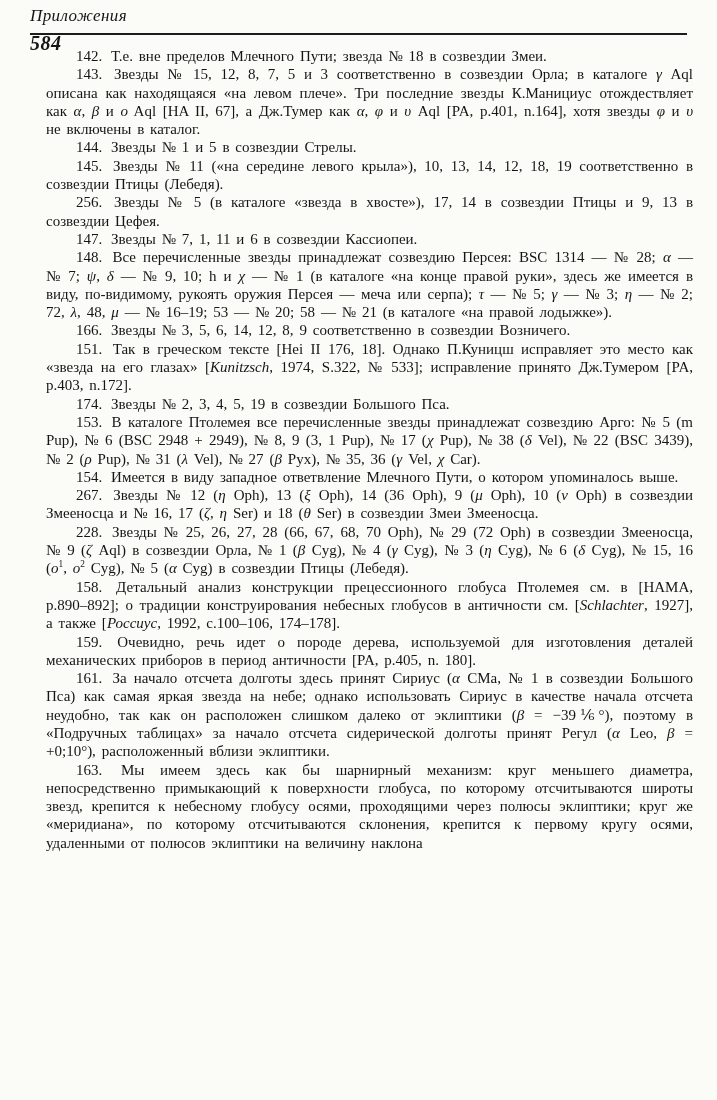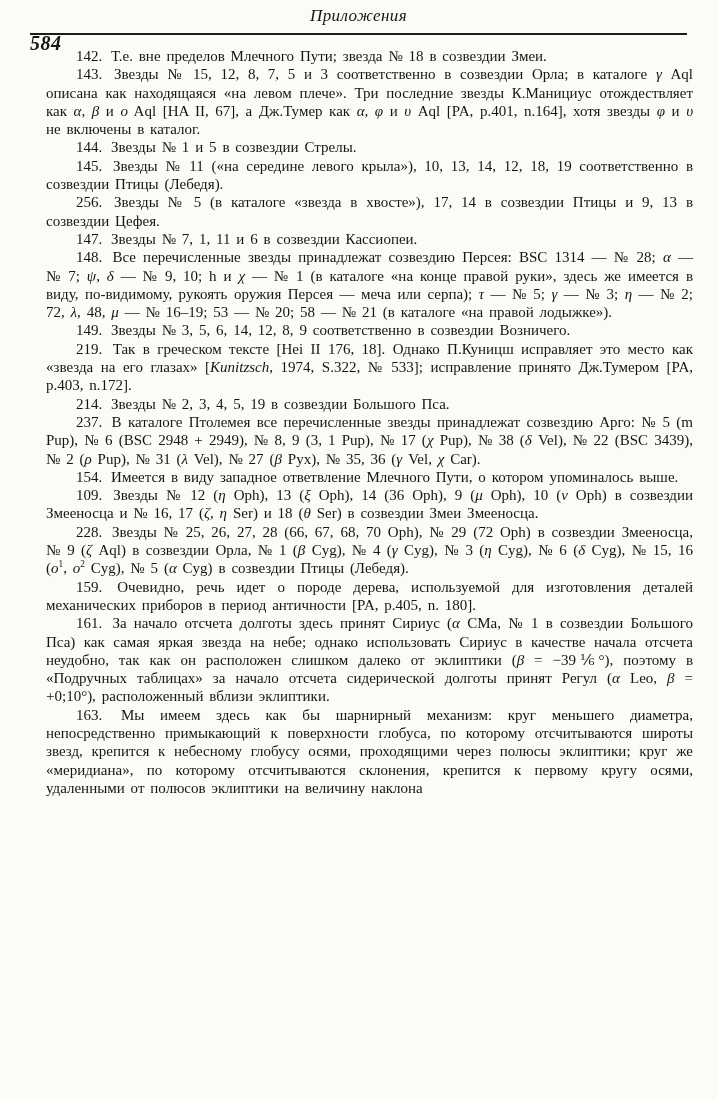--- a/index.html
+++ b/index.html
@@ -29,21 +29,21 @@
     position: absolute;
     left: 0;
     top: 2px;
     font-style: italic;
     font-weight: bold;
     font-size: 20px;
     letter-spacing: 0.5px;
     margin-top: 24px;
   }
   .running-title {
-    text-align: center;
+    text-align: left;
     font-style: italic;
     font-size: 17px;
     letter-spacing: 0.4px;
   }
   .header-rule {
     position: absolute;
     top: 33px;
     left: 30px;
     right: 30px;
     height: 0;
@@ -87,24 +87,25 @@
   </div>
   <div class="header-rule"></div>
   <div class="content">
       <p class="note"><span class="note-num">142.</span> Т.е. вне пределов Млечного Пути; звезда № 18 в созвездии Змеи.</p>
       <p class="note"><span class="note-num">143.</span> Звезды № 15, 12, 8, 7, 5 и 3 соответственно в созвездии Орла; в каталоге <i>γ</i> Aql описана как находящаяся «на левом плече». Три последние звезды К.Манициус отождествляет как <i>α</i>, <i>β</i> и <i>o</i> Aql [HA II, 67], а Дж.Тумер как <i>α</i>, <i>φ</i> и <i>υ</i> Aql [PA, p.401, n.164], хотя звезды <i>φ</i> и <i>υ</i> не включены в каталог.</p>
       <p class="note"><span class="note-num">144.</span> Звезды № 1 и 5 в созвездии Стрелы.</p>
       <p class="note"><span class="note-num">145.</span> Звезды № 11 («на середине левого крыла»), 10, 13, 14, 12, 18, 19 соответственно в созвездии Птицы (Лебедя).</p>
       <p class="note"><span class="note-num">256.</span> Звезды № 5 (в каталоге «звезда в хвосте»), 17, 14 в созвездии Птицы и 9, 13 в созвездии Цефея.</p>
       <p class="note"><span class="note-num">147.</span> Звезды № 7, 1, 11 и 6 в созвездии Кассиопеи.</p>
       <p class="note"><span class="note-num">148.</span> Все перечисленные звезды принадлежат созвездию Персея: BSC 1314 — № 28; <i>α</i> — № 7; <i>ψ</i>, <i>δ</i> — № 9, 10; h и <i>χ</i> — № 1 (в каталоге «на конце правой руки», здесь же имеется в виду, по-видимому, рукоять оружия Персея — меча или серпа); <i>τ</i> — № 5; <i>γ</i> — № 3; <i>η</i> — № 2; 72, <i>λ</i>, 48, <i>μ</i> — № 16–19; 53 — № 20; 58 — № 21 (в каталоге «на правой лодыжке»).</p>
-      <p class="note"><span class="note-num">149.</span> Звезды № 3, 5, 6, 14, 12, 8, 9 соответственно в созвездии Возничего.</p>
-      <p class="note"><span class="note-num">219.</span> Так в греческом тексте [Hei II 176, 18]. Однако П.Куницш исправляет это место как «звезда на его глазах» [<i>Kunitzsch</i>, 1974, S.322, № 533]; исправление принято Дж.Тумером [PA, p.403, n.172].</p>
-      <p class="note"><span class="note-num">214.</span> Звезды № 2, 3, 4, 5, 19 в созвездии Большого Пса.</p>
-      <p class="note"><span class="note-num">237.</span> В каталоге Птолемея все перечисленные звезды принадлежат созвездию Арго: № 5 (m Pup), № 6 (BSC 2948 + 2949), № 8, 9 (3, 1 Pup), № 17 (<i>χ</i> Pup), № 38 (<i>δ</i> Vel), № 22 (BSC 3439), № 2 (<i>ρ</i> Pup), № 31 (<i>λ</i> Vel), № 27 (<i>β</i> Pyx), № 35, 36 (<i>γ</i> Vel, <i>χ</i> Car).</p>
+      <p class="note"><span class="note-num">166.</span> Звезды № 3, 5, 6, 14, 12, 8, 9 соответственно в созвездии Возничего.</p>
+      <p class="note"><span class="note-num">151.</span> Так в греческом тексте [Hei II 176, 18]. Однако П.Куницш исправляет это место как «звезда на его глазах» [<i>Kunitzsch</i>, 1974, S.322, № 533]; исправление принято Дж.Тумером [PA, p.403, n.172].</p>
+      <p class="note"><span class="note-num">174.</span> Звезды № 2, 3, 4, 5, 19 в созвездии Большого Пса.</p>
+      <p class="note"><span class="note-num">153.</span> В каталоге Птолемея все перечисленные звезды принадлежат созвездию Арго: № 5 (m Pup), № 6 (BSC 2948 + 2949), № 8, 9 (3, 1 Pup), № 17 (<i>χ</i> Pup), № 38 (<i>δ</i> Vel), № 22 (BSC 3439), № 2 (<i>ρ</i> Pup), № 31 (<i>λ</i> Vel), № 27 (<i>β</i> Pyx), № 35, 36 (<i>γ</i> Vel, <i>χ</i> Car).</p>
       <p class="note"><span class="note-num">154.</span> Имеется в виду западное ответвление Млечного Пути, о котором упоминалось выше.</p>
-      <p class="note"><span class="note-num">109.</span> Звезды № 12 (<i>η</i> Oph), 13 (<i>ξ</i> Oph), 14 (36 Oph), 9 (<i>μ</i> Oph), 10 (<i>ν</i> Oph) в созвездии Змееносца и № 16, 17 (<i>ζ</i>, <i>η</i> Ser) и 18 (<i>θ</i> Ser) в созвездии Змеи Змееносца.</p>
+      <p class="note"><span class="note-num">267.</span> Звезды № 12 (<i>η</i> Oph), 13 (<i>ξ</i> Oph), 14 (36 Oph), 9 (<i>μ</i> Oph), 10 (<i>ν</i> Oph) в созвездии Змееносца и № 16, 17 (<i>ζ</i>, <i>η</i> Ser) и 18 (<i>θ</i> Ser) в созвездии Змеи Змееносца.</p>
       <p class="note"><span class="note-num">228.</span> Звезды № 25, 26, 27, 28 (66, 67, 68, 70 Oph), № 29 (72 Oph) в созвездии Змееносца, № 9 (<i>ζ</i> Aql) в созвездии Орла, № 1 (<i>β</i> Cyg), № 4 (<i>γ</i> Cyg), № 3 (<i>η</i> Cyg), № 6 (<i>δ</i> Cyg), № 15, 16 (<i>o</i><sup>1</sup>, <i>o</i><sup>2</sup> Cyg), № 5 (<i>α</i> Cyg) в созвездии Птицы (Лебедя).</p>
+      <p class="note"><span class="note-num">158.</span> Детальный анализ конструкции прецессионного глобуса Птолемея см. в [HAMA, p.890–892]; о традиции конструирования небесных глобусов в античности см. [<i>Schlachter</i>, 1927], а также [<i>Россиус</i>, 1992, с.100–106, 174–178].</p>
       <p class="note"><span class="note-num">159.</span> Очевидно, речь идет о породе дерева, используемой для изготовления деталей механических приборов в период античности [PA, p.405, n. 180].</p>
       <p class="note"><span class="note-num">161.</span> За начало отсчета долготы здесь принят Сириус (<i>α</i> CMa, № 1 в созвездии Большого Пса) как самая яркая звезда на небе; однако использовать Сириус в качестве начала отсчета неудобно, так как он расположен слишком далеко от эклиптики (<i>β</i> = −39⅙°), поэтому в «Подручных таблицах» за начало отсчета сидерической долготы принят Регул (<i>α</i> Leo, <i>β</i> = +0;10°), расположенный вблизи эклиптики.</p>
       <p class="note"><span class="note-num">163.</span> Мы имеем здесь как бы шарнирный механизм: круг меньшего диаметра, непосредственно примыкающий к поверхности глобуса, по которому отсчитываются широты звезд, крепится к небесному глобусу осями, проходящими через полюсы эклиптики; круг же «меридиана», по которому отсчитываются склонения, крепится к первому кругу осями, удаленными от полюсов эклиптики на величину наклона</p>
     </div>
 </div>
 
 </body></html>

